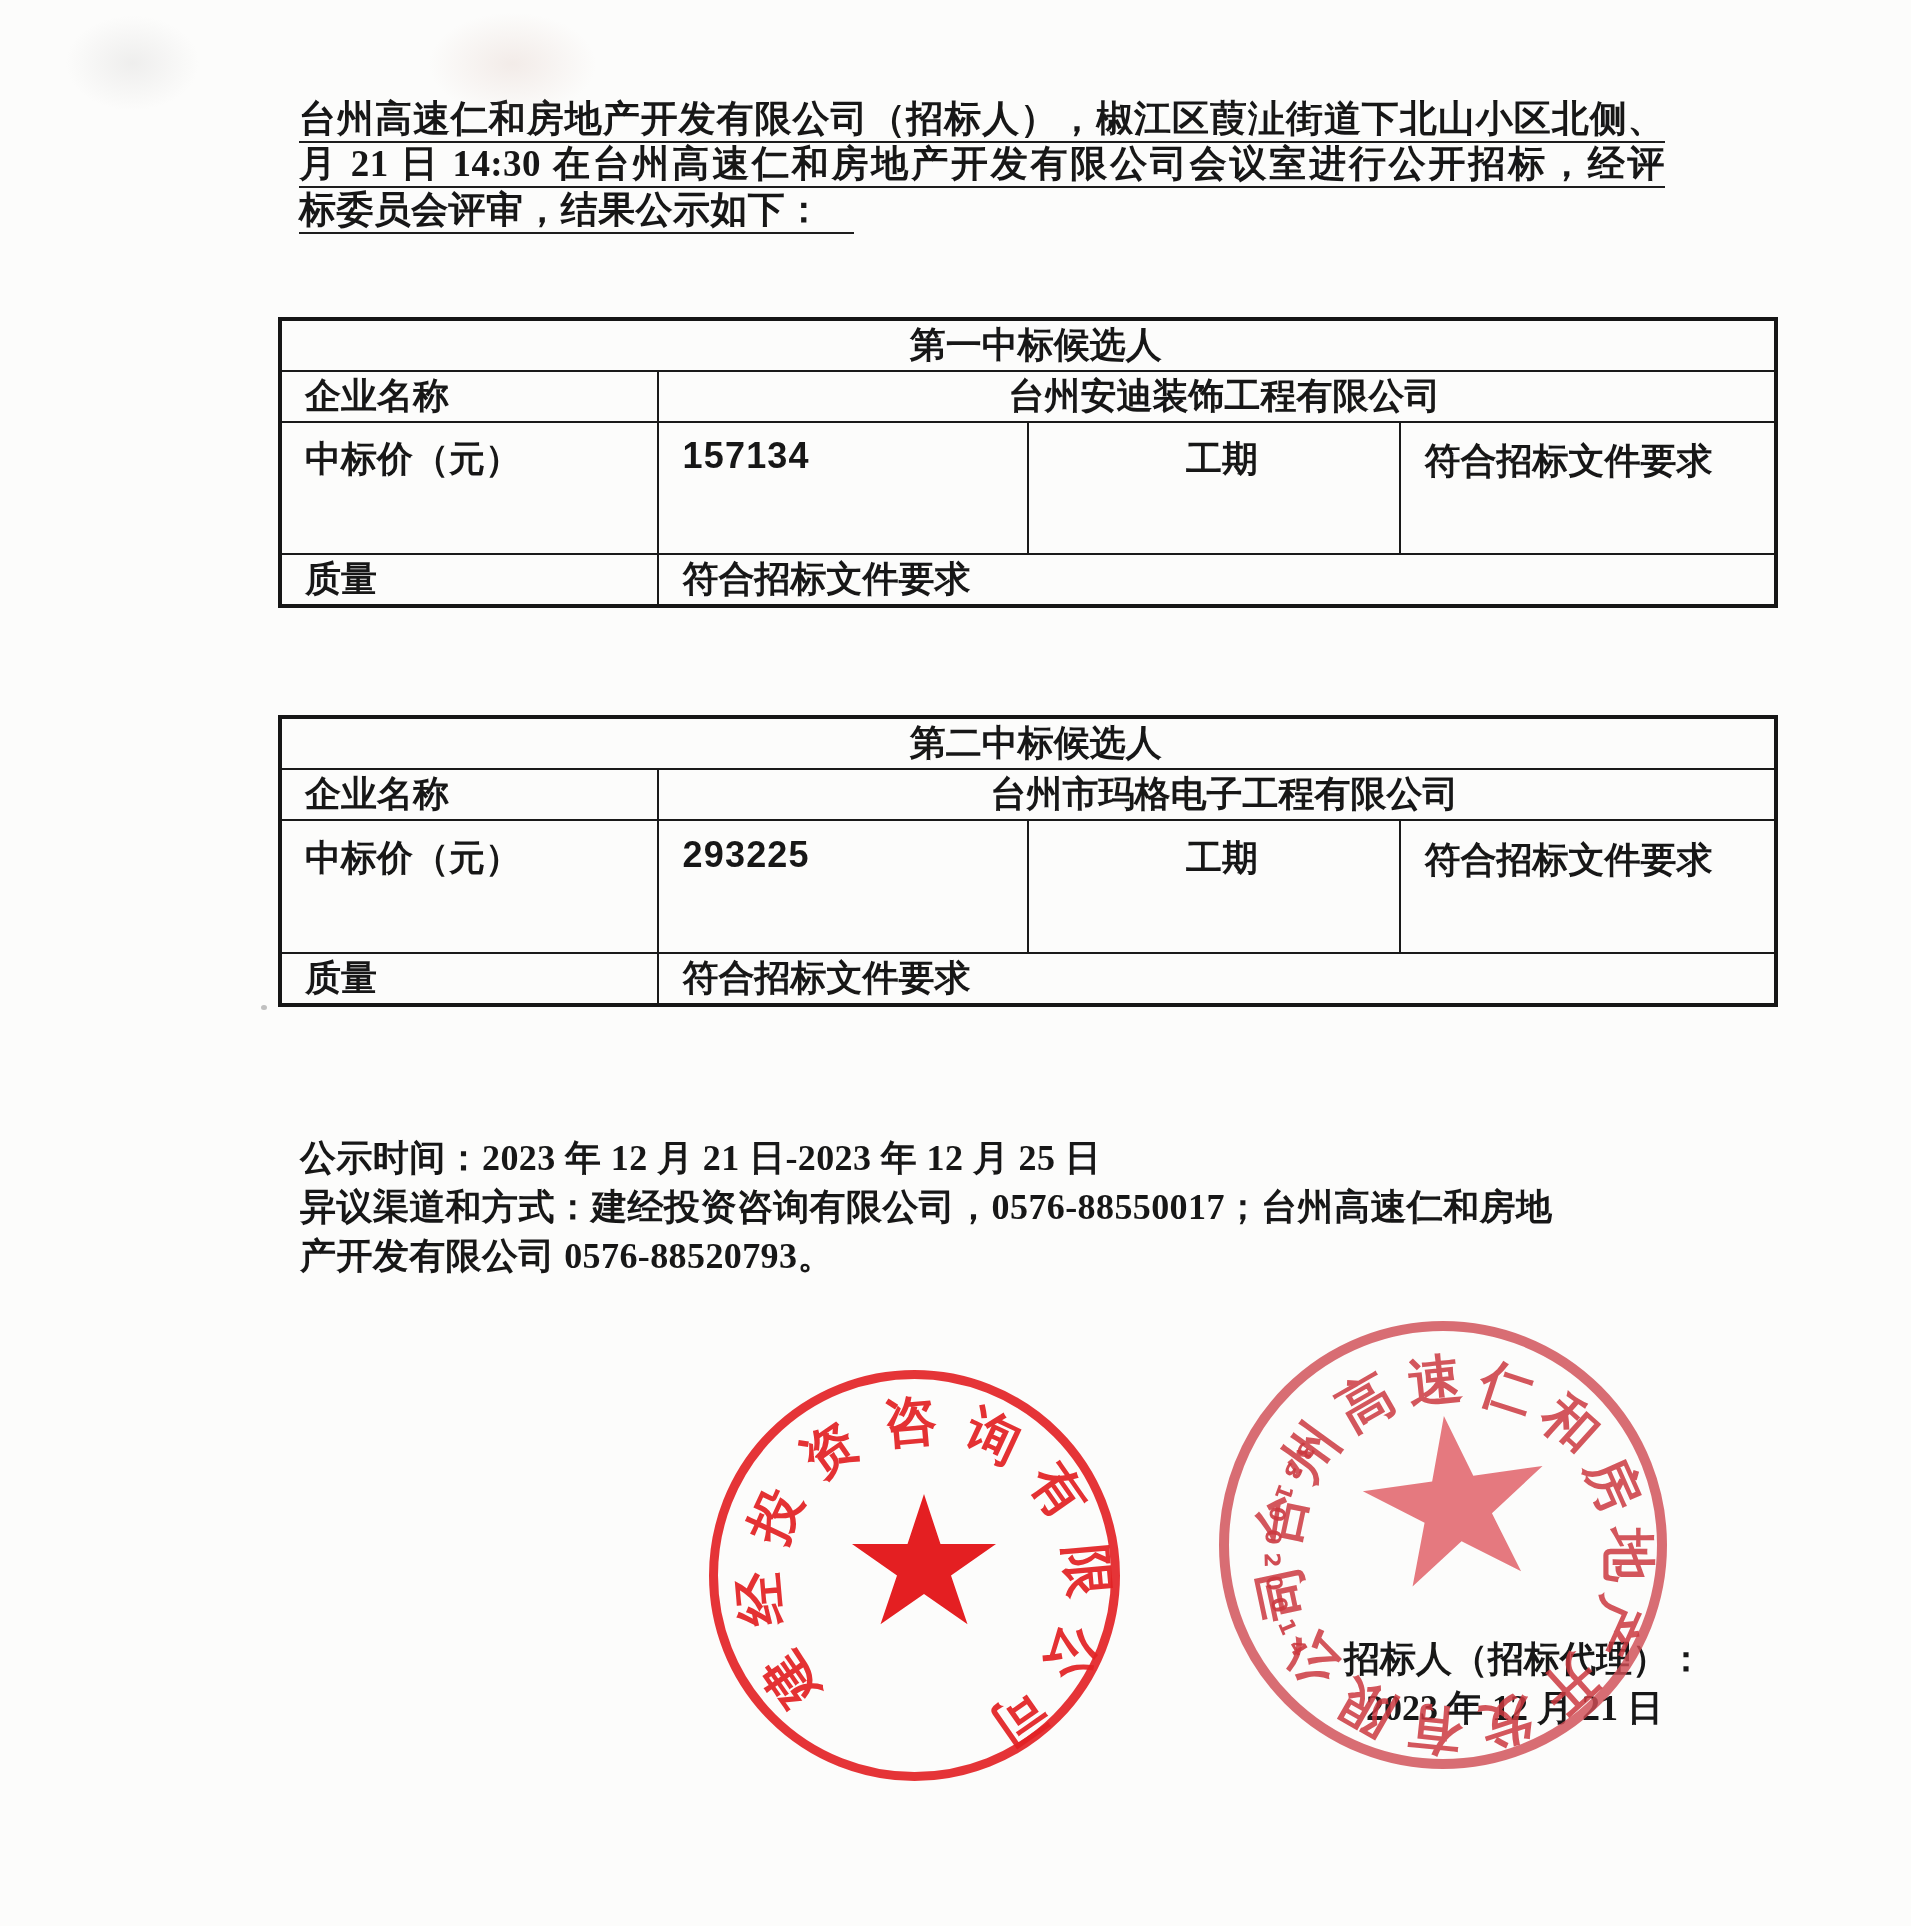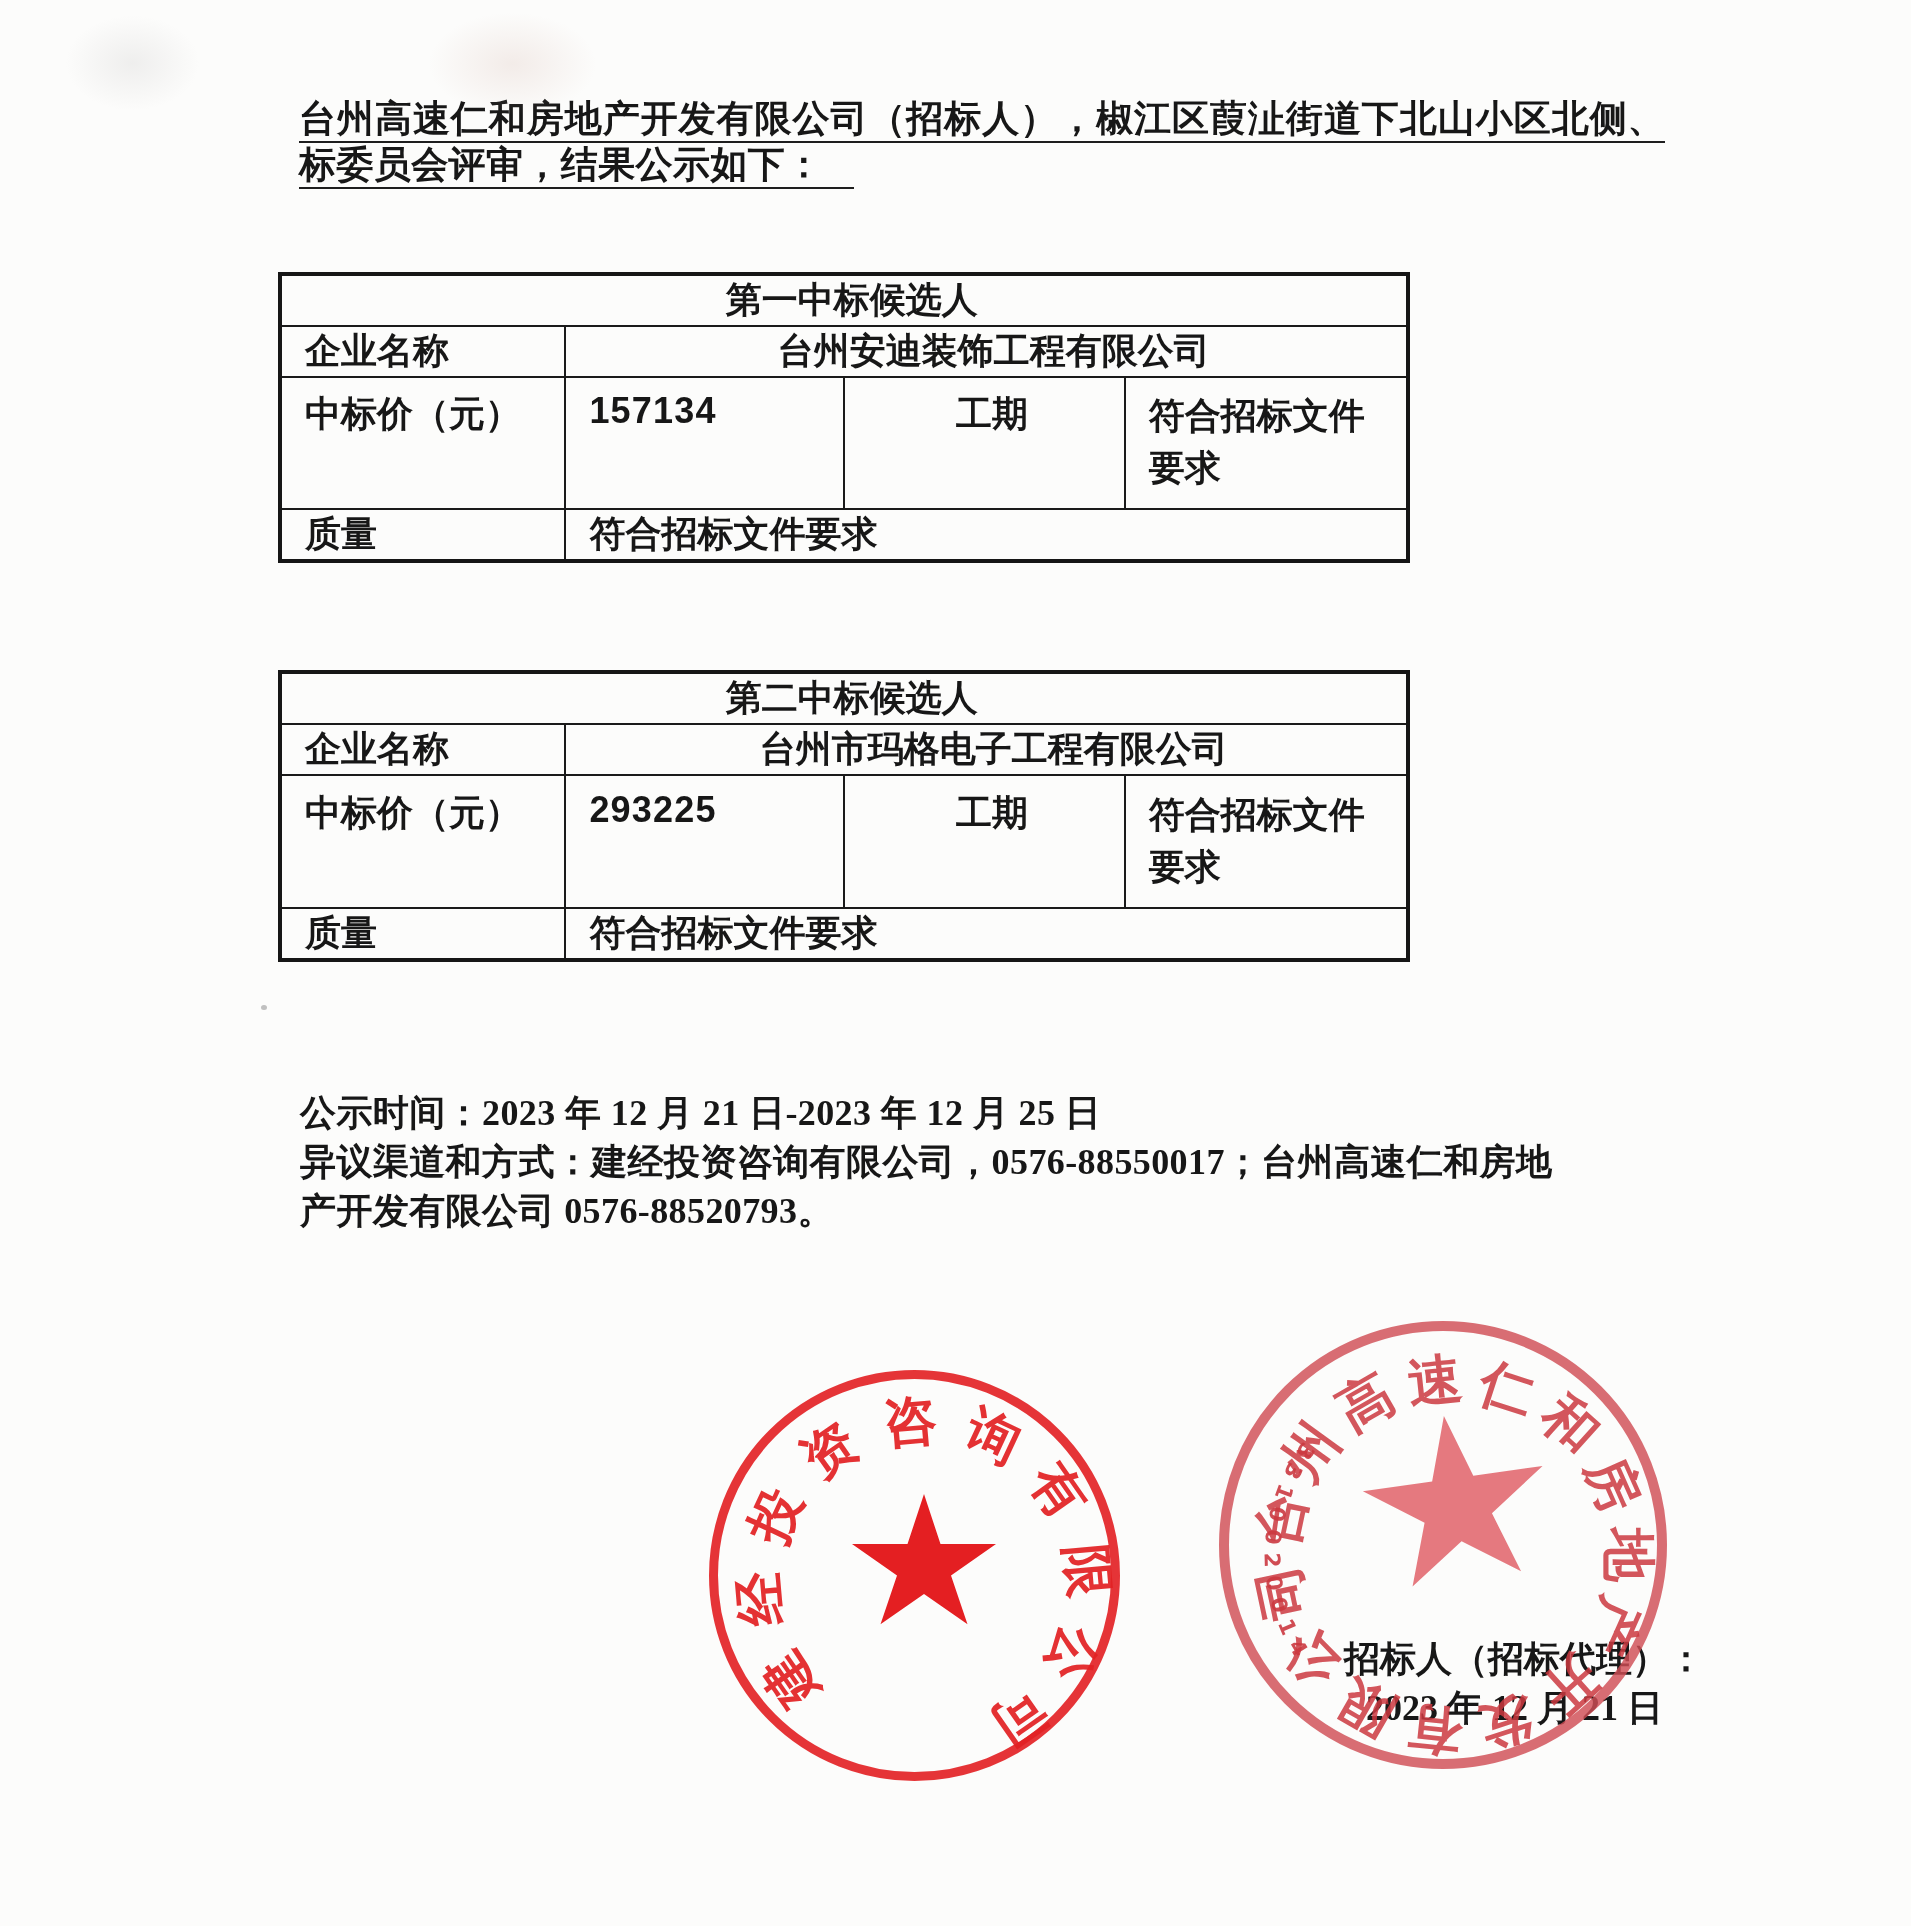--- a/index.html
+++ b/index.html
@@ -48,21 +48,21 @@
   .intro .iline.last{
     display:inline-block;
     width:auto;
     padding-right:31px;
     white-space:nowrap;
   }
 
   table.bid{
     border-collapse:collapse;
     table-layout:fixed;
-    width:1132px;
+    width:1500px;
     margin-left:278px;
     background:transparent;
   }
   table.bid.t1{ margin-top:83px; }
   table.bid.t2{ margin-top:107px; }
   table.bid td{
     border:2.3px solid #1a1a1a;
     font-size:36px;
     font-weight:700;
     padding:0 7.7px 0 23px;
@@ -151,20 +151,21 @@
 
 <div class="page">
 
   <div class="smudge s1"></div>
   <div class="smudge s2"></div>
   <div class="speck"></div>
 
 
   <div class="intro">
     <div class="iline just">台州高速仁和房地产开发有限公司（招标人），椒江区葭沚街道下北山小区北侧、</div>
+    <div class="iline just">月 21 日 14:30 在台州高速仁和房地产开发有限公司会议室进行公开招标，经评</div>
     <div><span class="iline last">标委员会评审，结果公示如下：</span></div>
   </div>
 
   <table class="bid t1">
     <colgroup>
         <col style="width:25.3%">
         <col style="width:24.7%">
         <col style="width:24.9%">
         <col style="width:25.1%">
       </colgroup>

